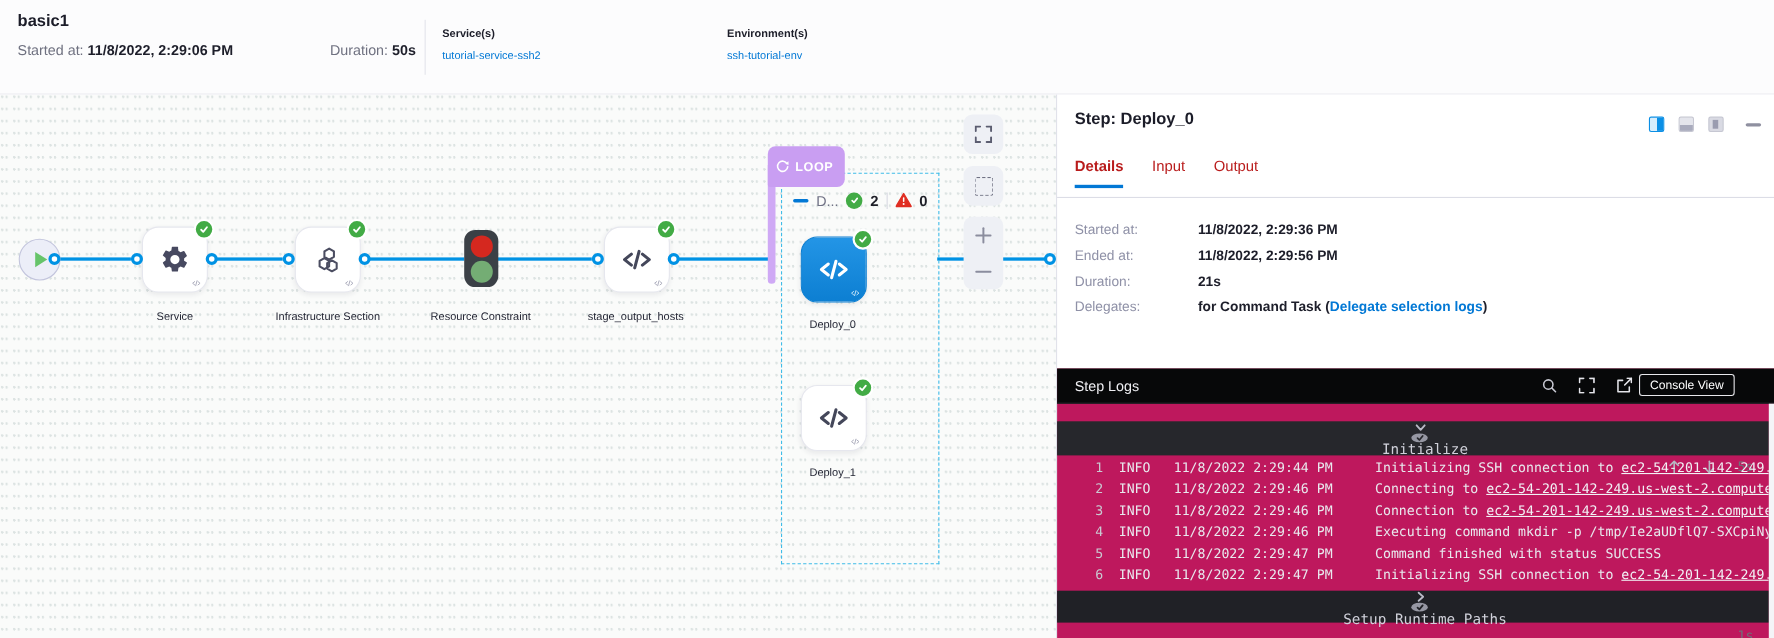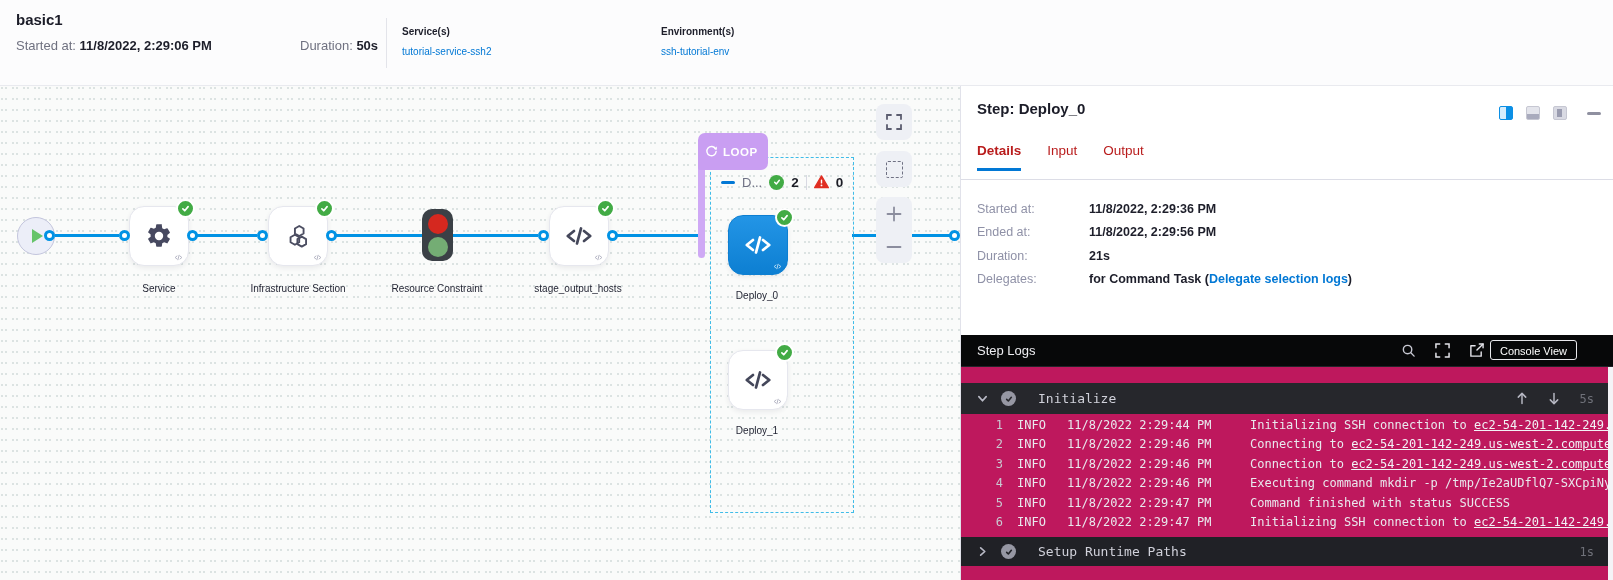--- a/index.html
+++ b/index.html
@@ -79,21 +79,21 @@
   .dvalue{font-weight:bold;color:#1d1e2a;}
   .dlink{color:#0278d5;font-weight:bold;cursor:pointer;}
 
   
   .logs{position:absolute;left:0;right:0;top:249px;bottom:0;background:#be185d;text-decoration:underline;}
   .logs-header{position:absolute;left:0;right:0;top:0;height:31px;background:#070809;border-bottom:1px solid #232329;}
   .logs-title{position:absolute;left:16px;top:0;line-height:31px;font-size:13px;color:#eeeef2;}
   .lh-icon{position:absolute;top:7px;width:17px;height:17px;display:flex;align-items:center;justify-content:center;cursor:pointer;}
   .lh-search{right:196px;} .lh-full{right:162px;} .lh-ext{right:128px;}
   .cv-button{position:absolute;right:36px;top:5px;height:20px;line-height:20px;padding:0 9px;border:1px solid #e8e8ec;border-radius:3px;color:#fff;font-size:11px;background:transparent;cursor:pointer;}
-  .log-sec{position:absolute;left:0;right:5px;height:31px;display:flex;align-items:center;cursor:pointer;}
+  .log-sec{position:absolute;left:0;right:5px;height:31px;display:flex;align-items:center;cursor:pointer;flex-direction:column;}
   .sec-init{top:48px;background:#26272c;}
   .sec-setup{top:202px;height:29px;background:#202126;}
   .sec-chev{margin-left:14px;width:14px;display:flex;justify-content:center;}
   .sec-check{margin-left:12px;width:15px;height:15px;border-radius:50%;background:#9697a3;display:flex;align-items:center;justify-content:center;}
   .sec-name{margin-left:22px;font-family:"DejaVu Sans Mono",monospace;font-size:13px;color:#d0d1da;}
   .sec-right{margin-left:auto;display:flex;align-items:center;gap:20px;margin-right:14px;}
   .sec-dur{font-family:"DejaVu Sans Mono",monospace;font-size:12px;color:#6f7179;}
   .log-lines{position:absolute;left:0;right:5px;top:81px;}
   .log-line{display:flex;height:19.4px;line-height:19.4px;font-family:"DejaVu Sans Mono",monospace;font-size:12px;color:#e9e9ee;white-space:nowrap;overflow:hidden;}
   .ln{width:42px;text-align:right;color:#c9cad2;flex:none;}

